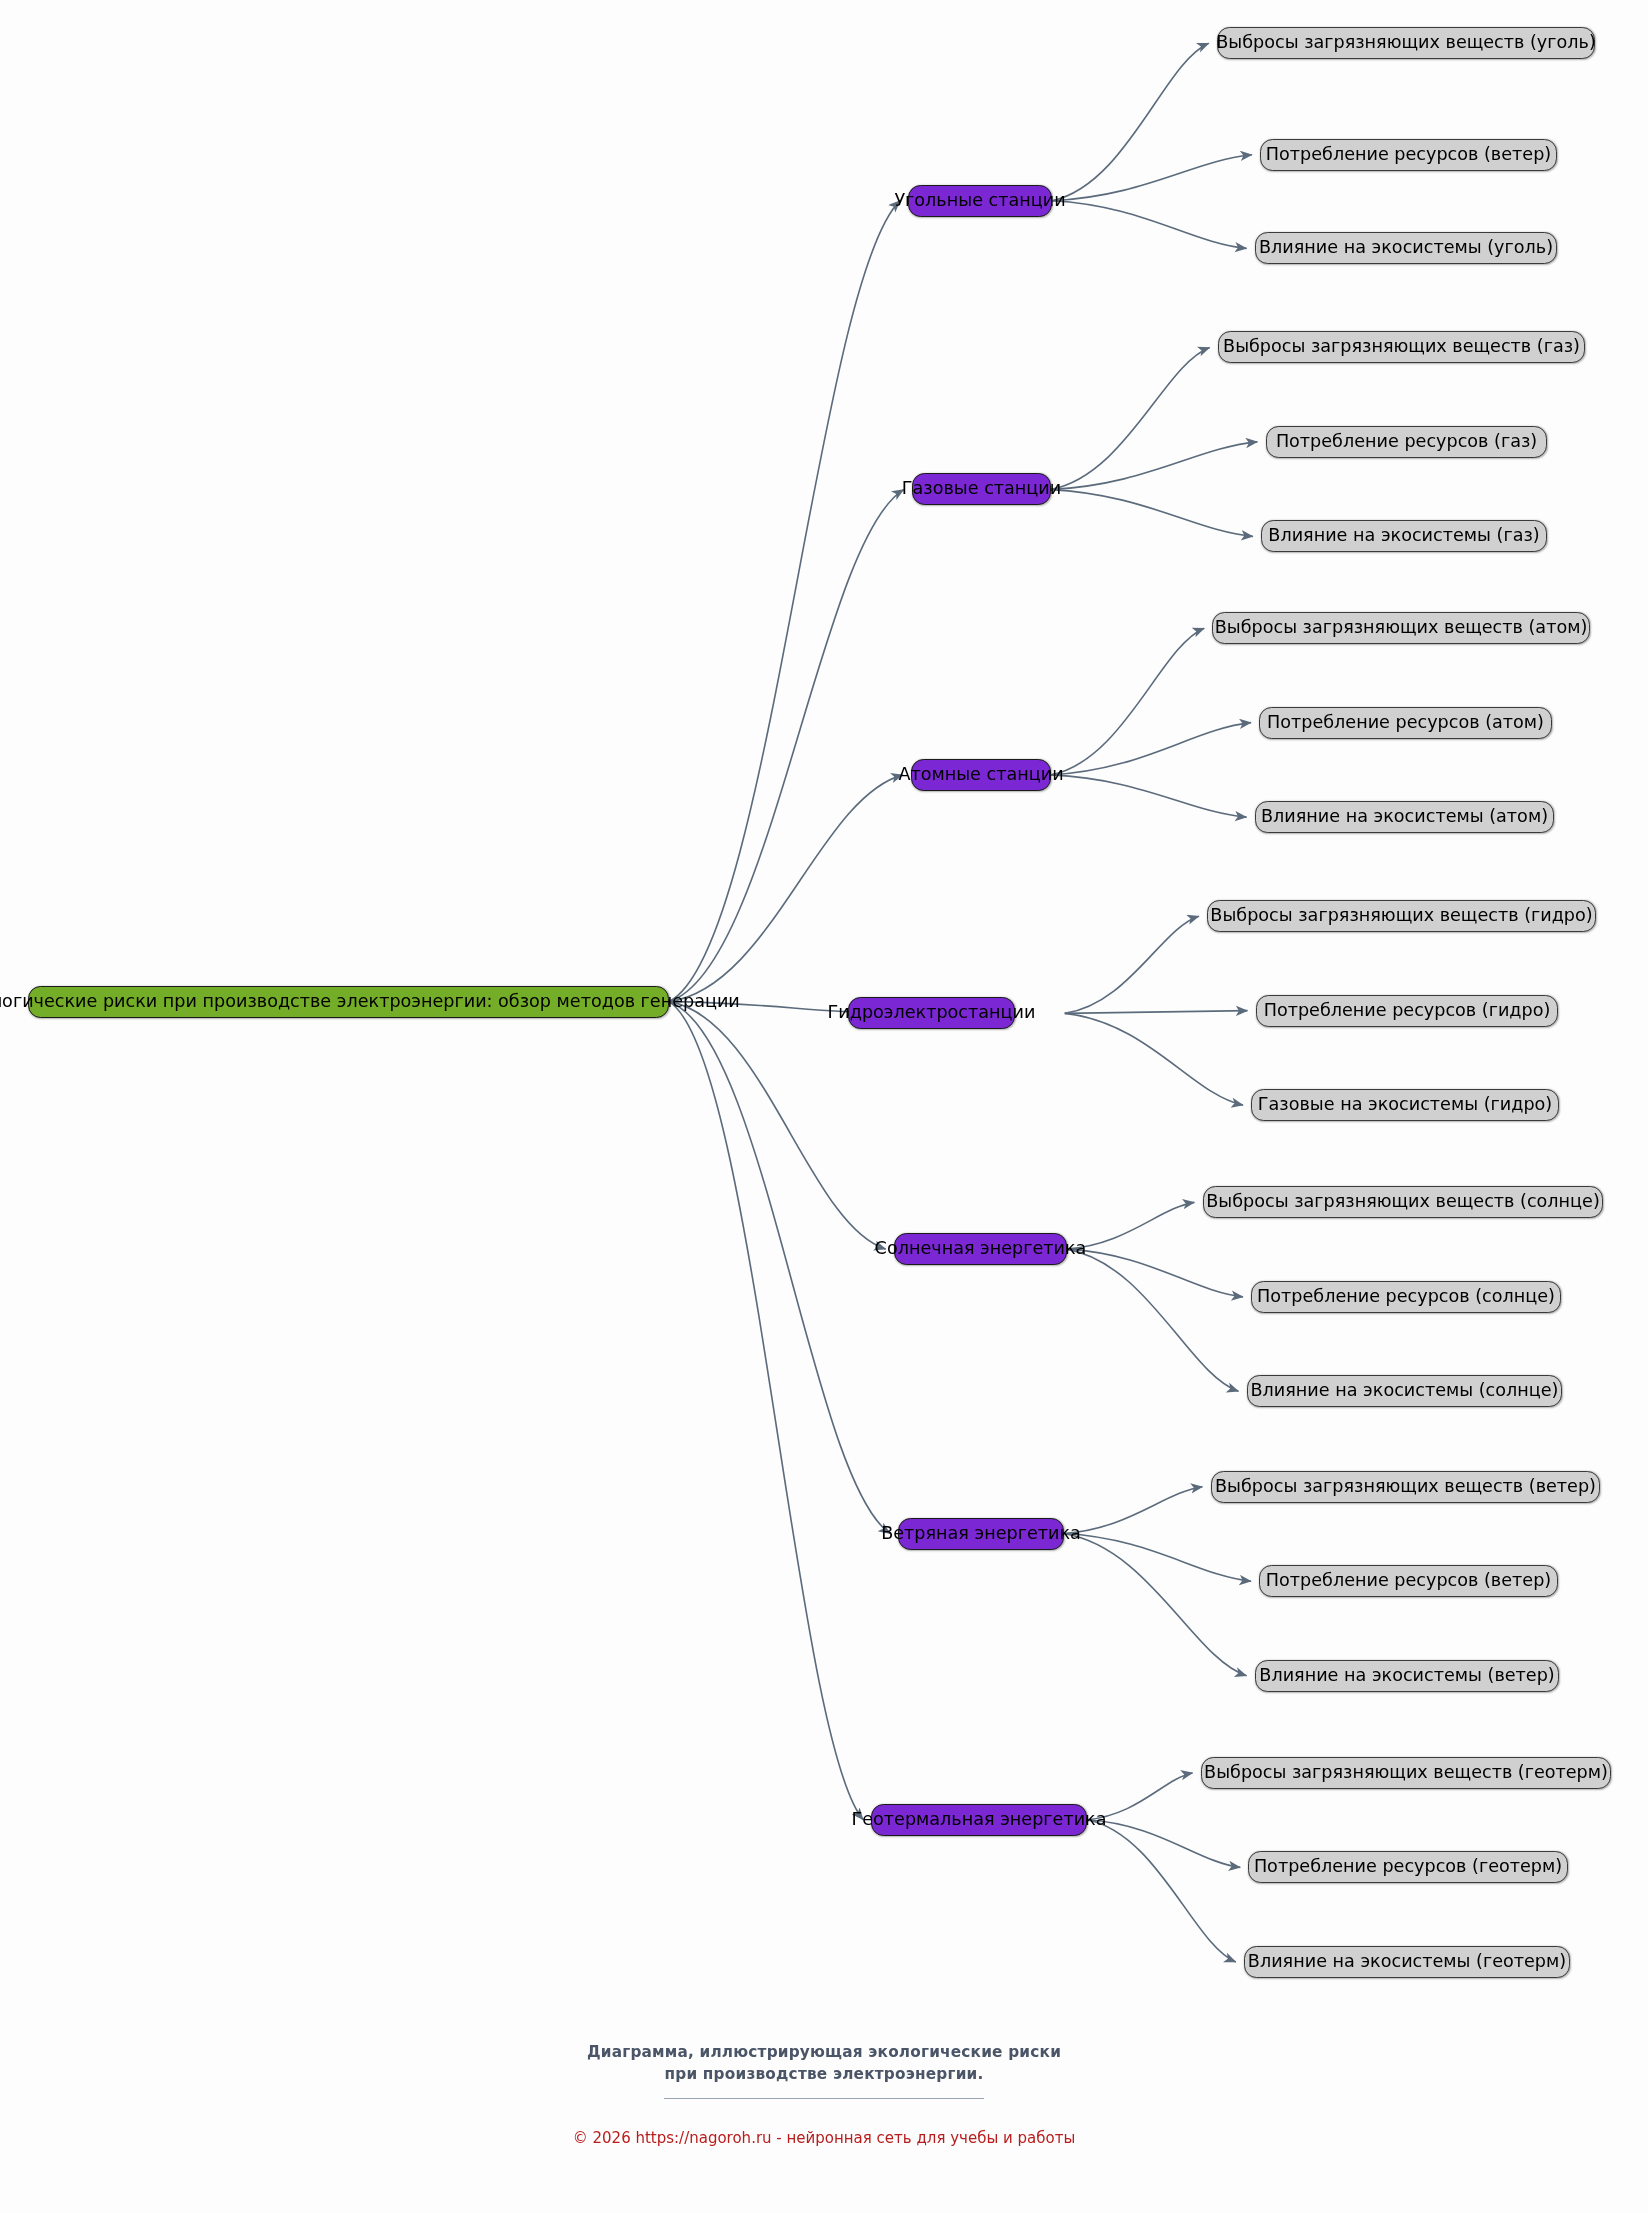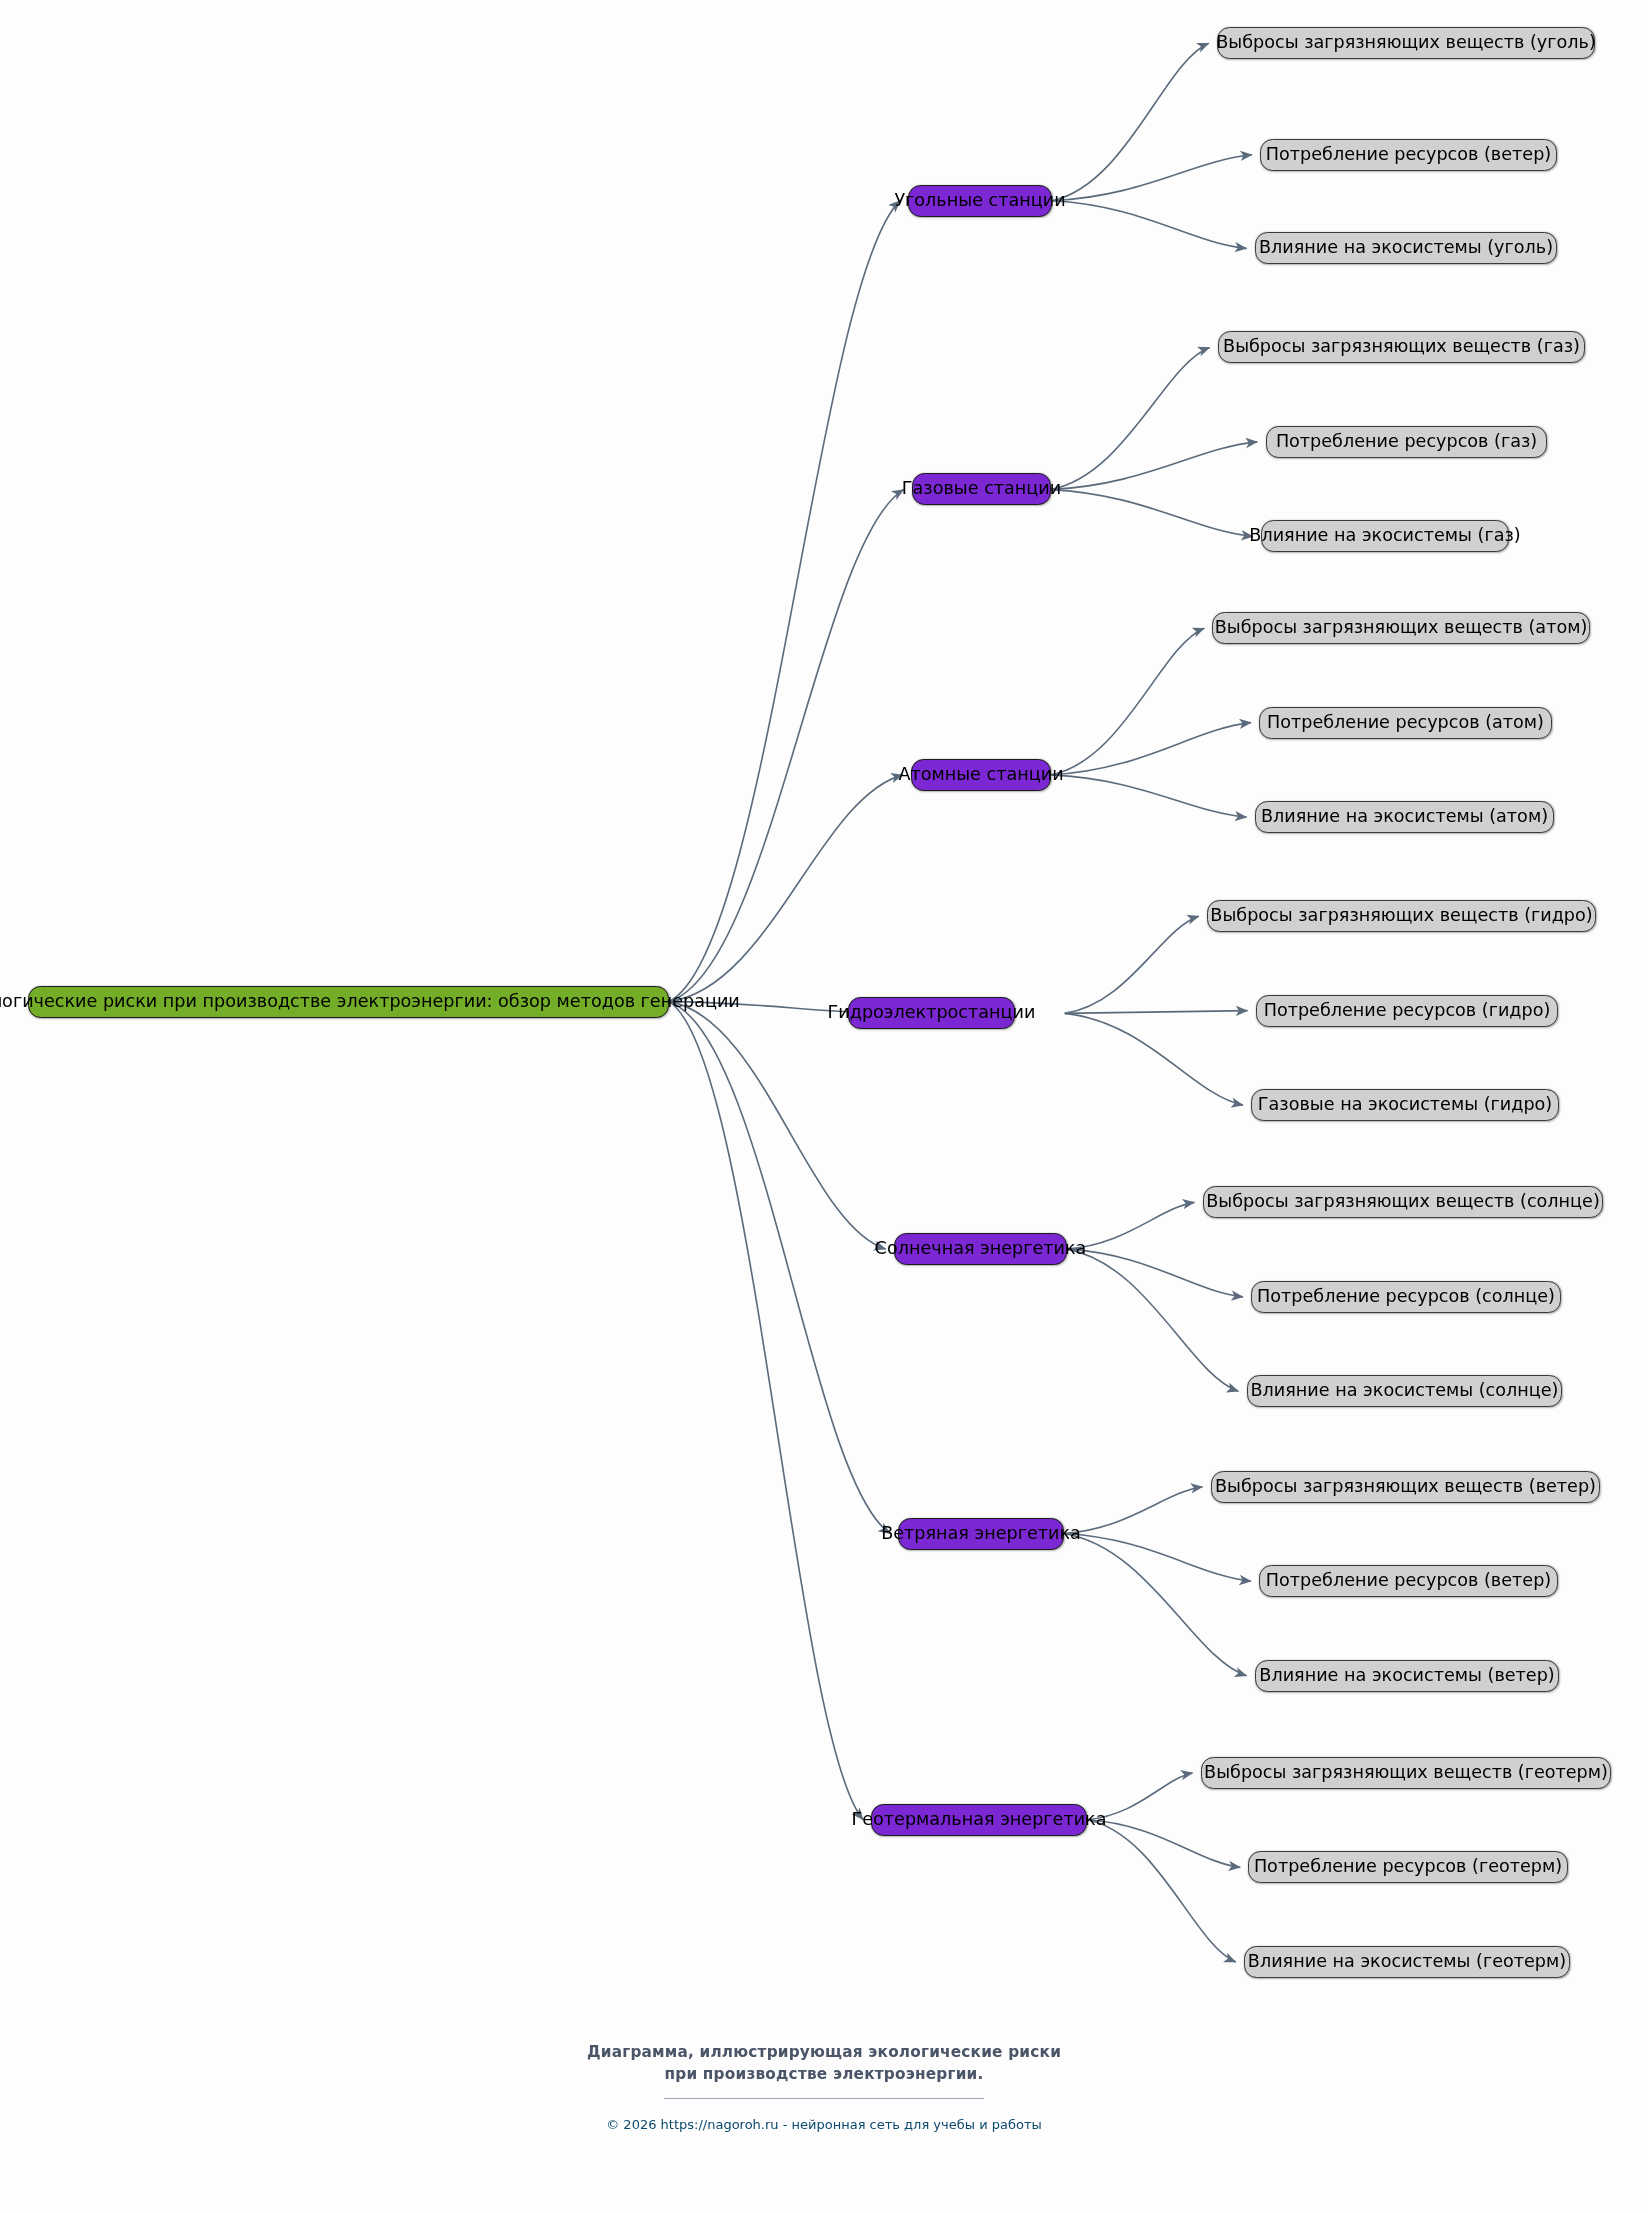--- a/index.html
+++ b/index.html
@@ -78,23 +78,23 @@
     line-height: 1.45;
     letter-spacing: 0.2px;
   }
   .caption-rule {
     width: 320px;
     height: 0.9px;
     background: #9aa4b2;
     margin: 12.6px auto 0 auto;
   }
   .credit {
-    margin-top: 18px;
-    color: #0c4a6e;
-    font-size: 13px;
+    margin-top: 30px;
+    color: #b91c1c;
+    font-size: 15px;
     font-family: "DejaVu Sans", sans-serif;
   }
 </style>
 </head>
 <body>
 
 <div id="diagram">
   <svg class="edges" id="edge-layer" viewBox="0 0 1831 2459" preserveAspectRatio="none">
     <defs>
       <marker id="arrow" markerWidth="9" markerHeight="9" refX="7.2" refY="3.2" orient="auto" markerUnits="strokeWidth">
@@ -134,21 +134,21 @@
   </svg>
   <div id="node-layer">
       <div class="node node-root" style="left: 28px; top: 986px; width: 641px; height: 32px;">Экологические риски при производстве электроэнергии: обзор методов генерации</div>
       <div class="node node-branch" style="left: 908px; top: 185px; width: 144px; height: 32px;">Угольные станции</div>
       <div class="node node-leaf" style="left: 1217px; top: 27px; width: 378px; height: 32px;">Выбросы загрязняющих веществ (уголь)</div>
       <div class="node node-leaf" style="left: 1260px; top: 139px; width: 297px; height: 32px;">Потребление ресурсов (ветер)</div>
       <div class="node node-leaf" style="left: 1255px; top: 232px; width: 302px; height: 32px;">Влияние на экосистемы (уголь)</div>
       <div class="node node-branch" style="left: 912px; top: 473px; width: 139px; height: 32px;">Газовые станции</div>
       <div class="node node-leaf" style="left: 1218px; top: 331px; width: 367px; height: 32px;">Выбросы загрязняющих веществ (газ)</div>
       <div class="node node-leaf" style="left: 1266px; top: 426px; width: 281px; height: 32px;">Потребление ресурсов (газ)</div>
-      <div class="node node-leaf" style="left: 1261px; top: 520px; width: 248px; height: 32px;">Влияние на экосистемы (газ)</div>
+      <div class="node node-leaf" style="left: 1261px; top: 520px; width: 286px; height: 32px;">Влияние на экосистемы (газ)</div>
       <div class="node node-branch" style="left: 911px; top: 759px; width: 140px; height: 32px;">Атомные станции</div>
       <div class="node node-leaf" style="left: 1212px; top: 612px; width: 378px; height: 32px;">Выбросы загрязняющих веществ (атом)</div>
       <div class="node node-leaf" style="left: 1259px; top: 707px; width: 293px; height: 32px;">Потребление ресурсов (атом)</div>
       <div class="node node-leaf" style="left: 1255px; top: 801px; width: 299px; height: 32px;">Влияние на экосистемы (атом)</div>
       <div class="node node-branch" style="left: 848px; top: 997px; width: 167px; height: 32px;">Гидроэлектростанции</div>
       <div class="node node-leaf" style="left: 1207px; top: 900px; width: 389px; height: 32px;">Выбросы загрязняющих веществ (гидро)</div>
       <div class="node node-leaf" style="left: 1256px; top: 995px; width: 302px; height: 32px;">Потребление ресурсов (гидро)</div>
       <div class="node node-leaf" style="left: 1251px; top: 1089px; width: 308px; height: 32px;">Газовые на экосистемы (гидро)</div>
       <div class="node node-branch" style="left: 894px; top: 1233px; width: 173px; height: 32px;">Солнечная энергетика</div>
       <div class="node node-leaf" style="left: 1203px; top: 1186px; width: 400px; height: 32px;">Выбросы загрязняющих веществ (солнце)</div>

